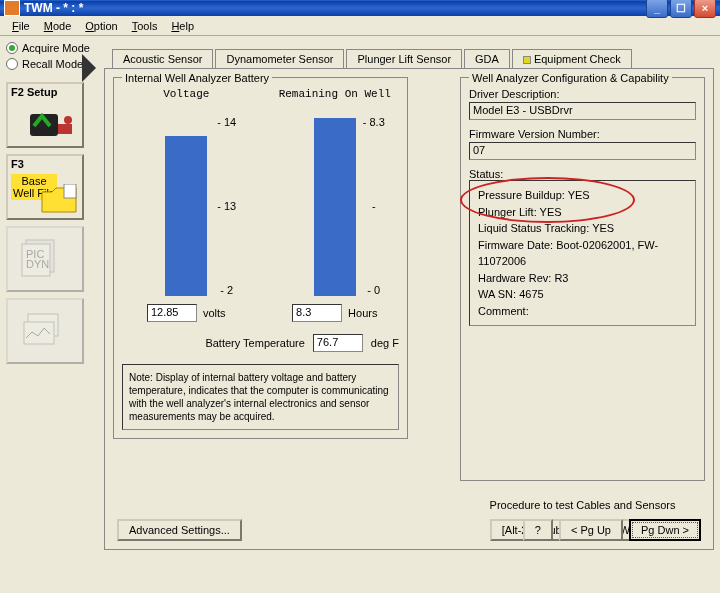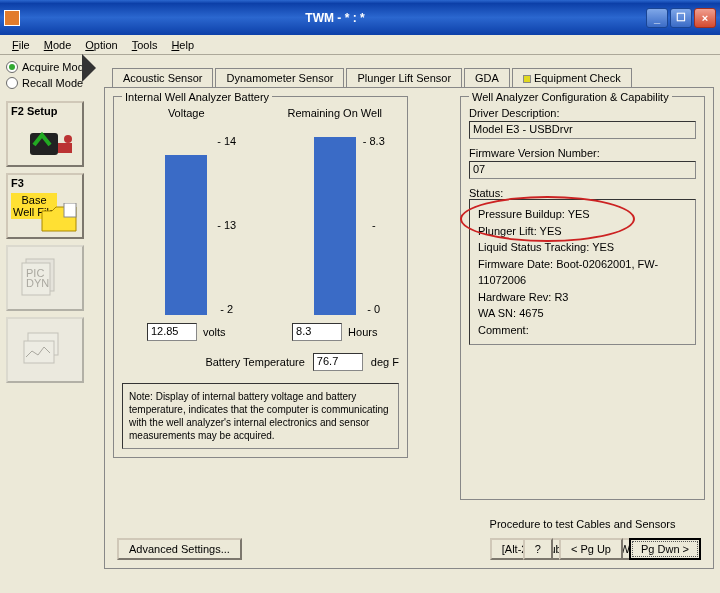--- a/index.html
+++ b/index.html
@@ -1,18 +1,18 @@
 <!DOCTYPE html>
 <html><head>
 <meta charset="utf-8">
 <style>
 * { box-sizing: border-box; margin: 0; padding: 0; font-family: Tahoma, Arial, sans-serif; font-size: 11px; }
 body { background: #ece9d8; width: 720px; height: 593px; overflow: hidden; }
 
-.titlebar { background: linear-gradient(#2b67cf,#0c3fa8 10%,#2b67cf 50%,#0c3fa8); height: 35px; display: flex; align-items: center; padding: 0 4px; color: white; text-align: center; }
+.titlebar { background: linear-gradient(#2b67cf,#0c3fa8 10%,#2b67cf 50%,#0c3fa8); height: 16px; display: flex; align-items: center; padding: 0 4px; color: white; }
 .titlebar-icon { width: 16px; height: 16px; background: #e27c2b; border: 1px solid #fff; margin-right: 4px; }
 .titlebar-text { flex: 1; font-weight: bold; font-size: 12px; }
 .titlebar-btns { display: flex; gap: 2px; }
 .tbtn { width: 22px; height: 20px; background: linear-gradient(#7fa7e8,#3a6bc6); border: 1px solid #1a4593; border-radius: 3px; display: flex; align-items: center; justify-content: center; color: white; font-weight: bold; }
 .tbtn.close { background: linear-gradient(#f09f8f,#d44a2f); border-color: #a03020; }
 
 .menubar { height: 20px; display: flex; align-items: center; padding: 0 6px; gap: 2px; border-bottom: 1px solid #aca899; }
 .menubar span { padding: 2px 6px; }
 .menubar u { text-decoration: underline; }
 
@@ -38,21 +38,21 @@
 
 .panel { border:1px solid #888; background:#ece9d8; padding:8px; min-height:482px; position:relative; display:flex; gap:8px; }
 
 .fieldset { border:1px solid #888; padding:8px 8px 8px 8px; margin:0; }
 .fieldset-legend { position:relative; top:-14px; background:#ece9d8; padding:0 3px; display:inline-block; }
 .fieldset-inner { margin-top:-10px; }
 
 .battery-box { width:295px; }
 .gauges { display:flex; gap:20px; justify-content:space-around; }
 .gauge { width:120px; text-align:center; }
-.gauge-title { margin-bottom:4px; height:24px; }
+.gauge-title { margin-bottom:4px; height:24px;font-family:Liberation Mono, monospace; }
 .gauge-area { height:180px; display:flex; align-items:flex-end; justify-content:center; position:relative; }
 .bar { width:42px; background:#3a6bc6; }
 .ticks { position:absolute; right:10px; top:0; bottom:0; display:flex; flex-direction:column; justify-content:space-between; font-size:10px; }
 .ticks span::before { content:"- "; }
 .value-row { display:flex; align-items:center; justify-content:center; gap:6px; margin-top:8px; }
 .value-box { width:50px; height:18px; border:1px inset #888; background:white; padding:1px 3px; text-align:left; }
 .temp-row { display:flex; align-items:center; justify-content:flex-end; gap:8px; margin:12px 0; }
 .note-box { border:1px inset #888; background:#ece9d8; padding:6px; font-size:10px; line-height:1.3; }
 
 .config-box { flex:1; }

